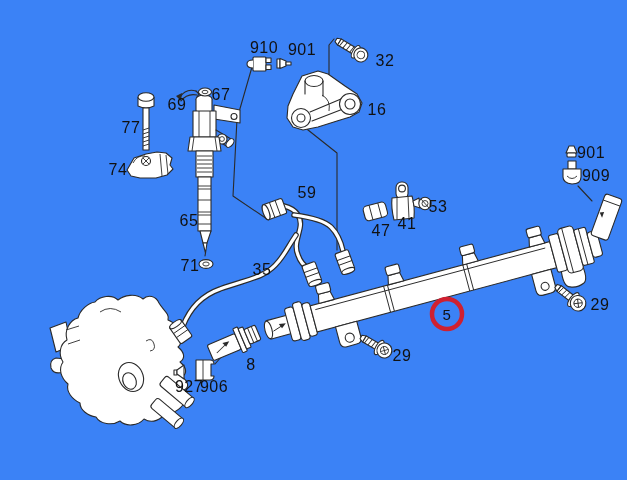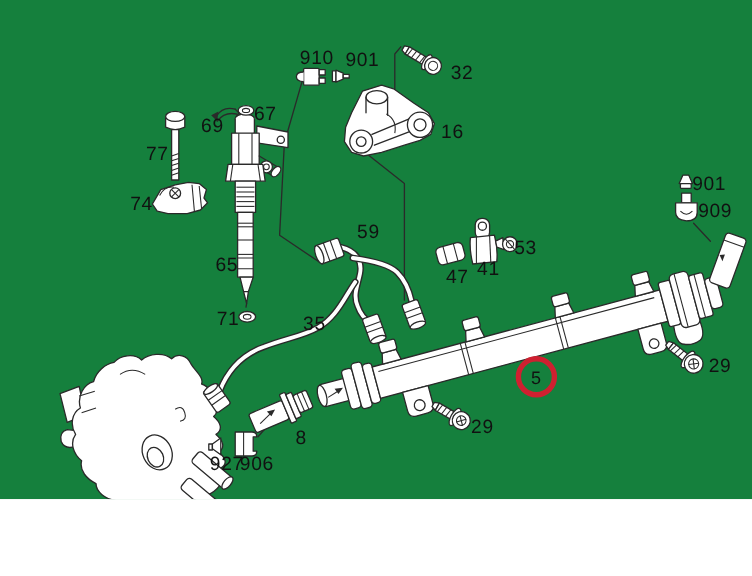--- a/index.html
+++ b/index.html
@@ -1,16 +1,16 @@
 <!DOCTYPE html>
 <html><head>
 <meta charset="utf-8">
 <style>
   html,body{margin:0;padding:0;background:#fff;}
-  .stage{position:relative;width:627px;height:416px;background:#15803d;overflow:hidden;
+  .stage{position:relative;width:627px;height:480px;background:#3b82f6;overflow:hidden;
          font-family:"Liberation Sans", sans-serif;}
   svg{position:absolute;left:0;top:0;}
   svg text{font-family:"Liberation Sans", sans-serif;font-size:16px;fill:#111;letter-spacing:.5px;}
   .ln{stroke:#2a2a2a;stroke-width:1.1;fill:none;stroke-linecap:round;stroke-linejoin:round;}
   .fw{stroke:#2a2a2a;stroke-width:1.1;fill:#ffffff;stroke-linejoin:round;}
   .thin{stroke:#2a2a2a;stroke-width:.9;fill:none;}
   .pipeO{stroke:#2a2a2a;stroke-width:5.6;fill:none;stroke-linecap:round;}
   .pipeI{stroke:#ffffff;stroke-width:3.2;fill:none;stroke-linecap:round;}
   .blk{fill:#2a2a2a;stroke:none;}
 </style>

